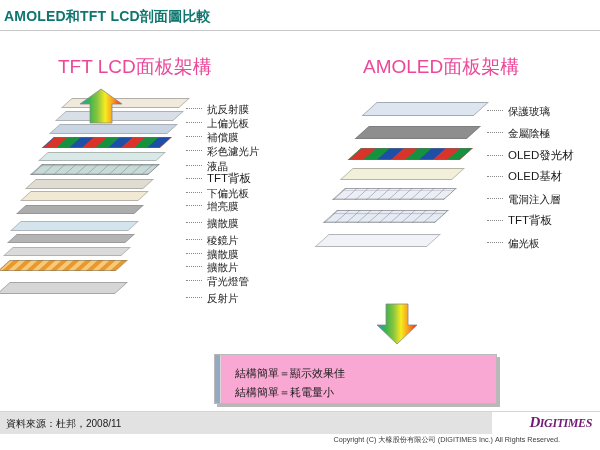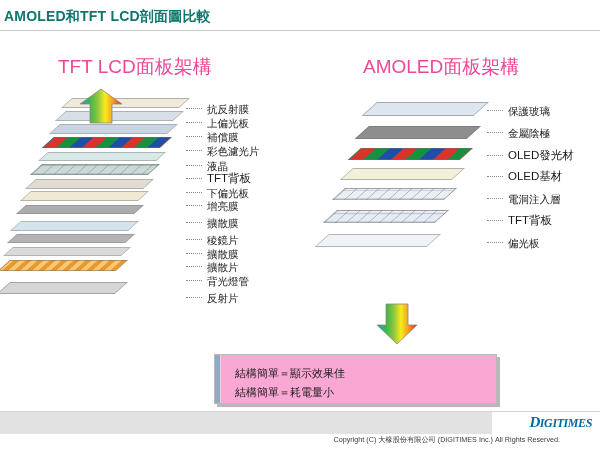--- a/index.html
+++ b/index.html
@@ -83,21 +83,21 @@
   .foot-band{position:absolute;left:0;top:412px;width:492px;height:22px;background:#e2e2e2;}
   .source{
     position:absolute;left:6px;top:417px;font-size:10px;color:#1a1a1a;white-space:nowrap;
   }
   .copyright{
     position:absolute;left:0;top:435px;width:560px;text-align:right;
     font-size:7.2px;color:#3a3a3a;white-space:nowrap;
   }
   .logo{
     position:absolute;right:8px;top:414px;
-    font-size:15px;font-weight:bold;font-style:italic;color:#0369a1;
+    font-size:15px;font-weight:bold;font-style:italic;color:#701a75;
     letter-spacing:-0.4px;font-family:"Liberation Serif",serif;
   }
   .logo .sm{font-size:12px;}
 </style>
 </head>
 <body>
 
 <div class="slide">
 
   <div class="title">AMOLED和TFT LCD剖面圖比較</div>
@@ -193,16 +193,17 @@
     </div>
 
   <div class="callout">
     <div class="bar"></div>
     <div class="line l1">結構簡單＝顯示效果佳</div>
     <div class="line l2">結構簡單＝耗電量小</div>
   </div>
 
   <div class="foot-rule"></div>
   <div class="foot-band"></div>
+  <div class="source">資料來源：杜邦，2008/11</div>
   <div class="copyright">Copyright (C) 大椽股份有限公司 (DIGITIMES Inc.) All Rights Reserved.</div>
   <div class="logo"><span>D</span><span class="sm">IGITIMES</span></div>
 
 </div>
 
 </body></html>

